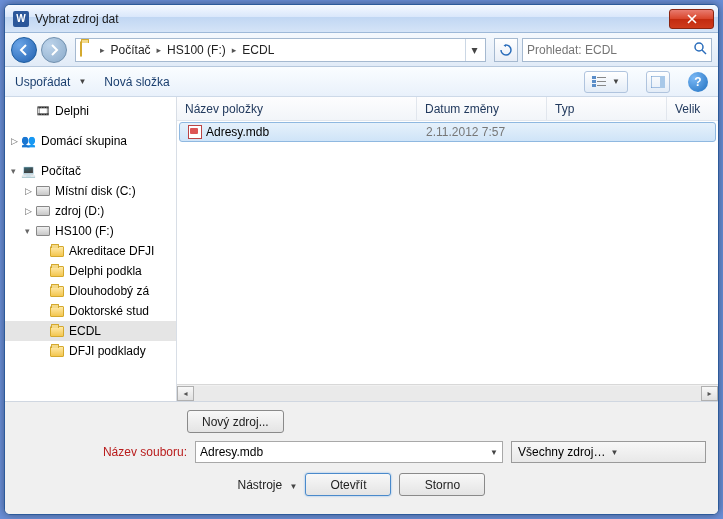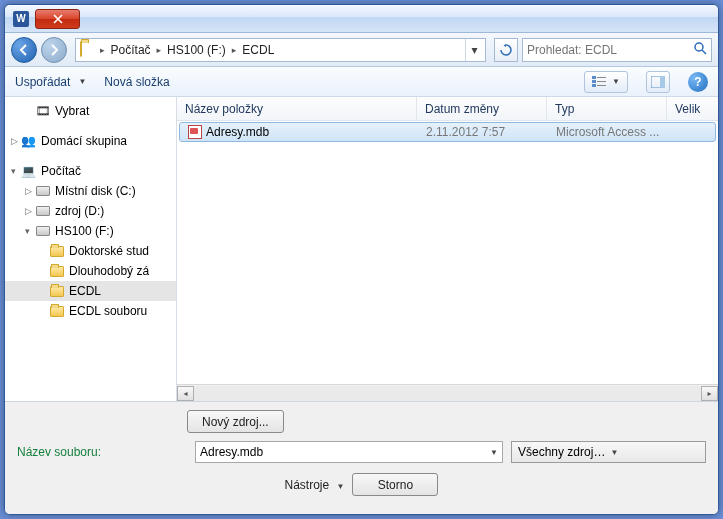--- a/index.html
+++ b/index.html
@@ -62,34 +62,35 @@
   .db-icon::after { content:''; position:absolute; left:2px; top:3px; width:8px; height:6px; background:#dd5555; border-radius:1px;}
   .hscroll { height: 17px; background: #f0f0f0; border-top:1px solid #d8d8d8; display:flex; align-items:center;}
   .hscroll .arrow-btn { width:17px; height:15px; background:linear-gradient(#f8f8f8,#e0e0e0); border:1px solid #b0b0b0; display:flex;align-items:center;justify-content:center; font-size:8px; color:#555;}
   .hscroll .track { flex:1; height:15px; background:#eaeaea;}
   
   .footer { border-top: 1px solid #d0d7e1; background: #f0f0f0; padding: 8px 12px 10px 12px; }
   .footer-row { display: flex; align-items: center; margin-bottom: 8px; gap: 8px; justify-content: center; }
   .btn { height: 23px; padding: 8px 14px; background: linear-gradient(#f8f8f8,#e4e4e4); border: 1px solid #8a8a8a; border-radius: 3px; cursor: pointer; display:flex;align-items:center;justify-content:center; color: #222;}
   .btn.primary { border: 1px solid #4a8acb; box-shadow: 0 0 2px #7ab0e8; }
   .filename-row { display: flex; align-items: center; gap: 8px; margin-bottom: 10px; }
-  .filename-row label { width: 170px; text-align: left; color: #15803d; }
+  .filename-row label { width: 170px; text-align: right; color: #b91c1c; }
   .filename-row .combo { flex: 1; height: 22px; background: #fff; border: 1px solid #a8a8a8; display:flex; align-items:center; padding: 0 4px;}
   .filename-row .combo input { border:none; outline:none; flex:1; font-size:12px;}
   .filter { width: 195px; height: 22px; background: linear-gradient(#f8f8f8,#e8e8e8); border:1px solid #9a9a9a; display:flex; align-items:center; padding:0 6px; cursor:pointer;}
   .filter span { flex:1; overflow:hidden; text-overflow:ellipsis; white-space:nowrap;}
   .drop-arrow { font-size: 8px; color: #444; margin-left: 4px;}
 </style>
 </head>
 <body>
 
 <div class="window">
 
   <div class="titlebar">
     <div class="app-icon">W</div>
+    <div class="title">Vybrat zdroj dat</div>
     <div class="close-btn">
       <svg viewBox="0 0 10 10" width="10" height="10">
           <path d="M1 1 L9 9 M9 1 L1 9" stroke="#fff" stroke-width="1.6"></path>
         </svg>
     </div>
   </div>
 
   <div class="navbar">
     <div class="nav-btn nav-back">
       <svg viewBox="0 0 14 14">
@@ -155,21 +156,21 @@
         </svg>
     </div>
     <div class="help-btn">?</div>
   </div>
 
   <div class="body">
     <div class="sidebar">
       <div class="tree-item indent1">
           <span class="exp"></span>
           <span class="ticon">🎞</span>
-          <span>Vybrat</span>
+          <span>Delphi</span>
         </div>
       <div class="spacer-v"></div>
       <div class="tree-item">
           <span class="exp">▷</span>
           <span class="ticon">👥</span>
           <span>Domácí skupina</span>
         </div>
       <div class="spacer-v"></div>
       <div class="tree-item">
           <span class="exp">▾</span>
@@ -195,60 +196,73 @@
           <span class="ticon">
             <span class="drive-icon"></span>
           </span>
           <span>HS100 (F:)</span>
         </div>
       <div class="tree-item indent2">
           <span class="exp"></span>
           <span class="ticon">
             <span class="folder-icon"></span>
           </span>
+          <span>Akreditace DFJI</span>
+        </div>
+      <div class="tree-item indent2">
+          <span class="exp"></span>
+          <span class="ticon">
+            <span class="folder-icon"></span>
+          </span>
+          <span>Delphi podkla</span>
+        </div>
+      <div class="tree-item indent2">
+          <span class="exp"></span>
+          <span class="ticon">
+            <span class="folder-icon"></span>
+          </span>
+          <span>Dlouhodobý zá</span>
+        </div>
+      <div class="tree-item indent2">
+          <span class="exp"></span>
+          <span class="ticon">
+            <span class="folder-icon"></span>
+          </span>
           <span>Doktorské stud</span>
         </div>
-      <div class="tree-item indent2">
-          <span class="exp"></span>
-          <span class="ticon">
-            <span class="folder-icon"></span>
-          </span>
-          <span>Dlouhodobý zá</span>
-        </div>
       <div class="tree-item indent2 selected">
           <span class="exp"></span>
           <span class="ticon">
             <span class="folder-icon"></span>
           </span>
           <span>ECDL</span>
         </div>
       <div class="tree-item indent2">
           <span class="exp"></span>
           <span class="ticon">
             <span class="folder-icon"></span>
           </span>
-          <span>ECDL souboru</span>
+          <span>DFJI podklady</span>
         </div>
     </div>
 
     <div class="filepane">
       <div class="cols">
         <div class="col" style="width:240px">Název položky</div>
         <div class="col" style="width:130px">Datum změny</div>
         <div class="col" style="width:120px">Typ</div>
         <div class="col" style="flex:1;border-right:none">Velik</div>
       </div>
       <div class="filelist">
         <div class="filerow selected">
           <div class="cell fname" style="width:238px">
             <span class="db-icon"></span>
             <span>Adresy.mdb</span>
           </div>
           <div class="cell" style="width:130px;color:#777">2.11.2012 7:57</div>
-          <div class="cell" style="width:150px;color:#777">Microsoft Access ...</div>
         </div>
       </div>
       <div class="hscroll">
         <div class="arrow-btn">◂</div>
         <div class="track"></div>
         <div class="arrow-btn">▸</div>
       </div>
     </div>
   </div>
 
@@ -265,17 +279,18 @@
       <div class="filter">
         <span>Všechny zdroje dat (*.odc;*.md</span>
         <span class="drop-arrow">▼</span>
       </div>
     </div>
     <div class="footer-row">
       <div class="tb-item" style="color:#222">
         <span>Nástroje</span>
         <span class="drop-arrow">▼</span>
       </div>
+      <div class="btn primary" style="width:86px">Otevřít</div>
       <div class="btn" style="width:86px">Storno</div>
     </div>
   </div>
 
 </div>
 
 </body></html>

